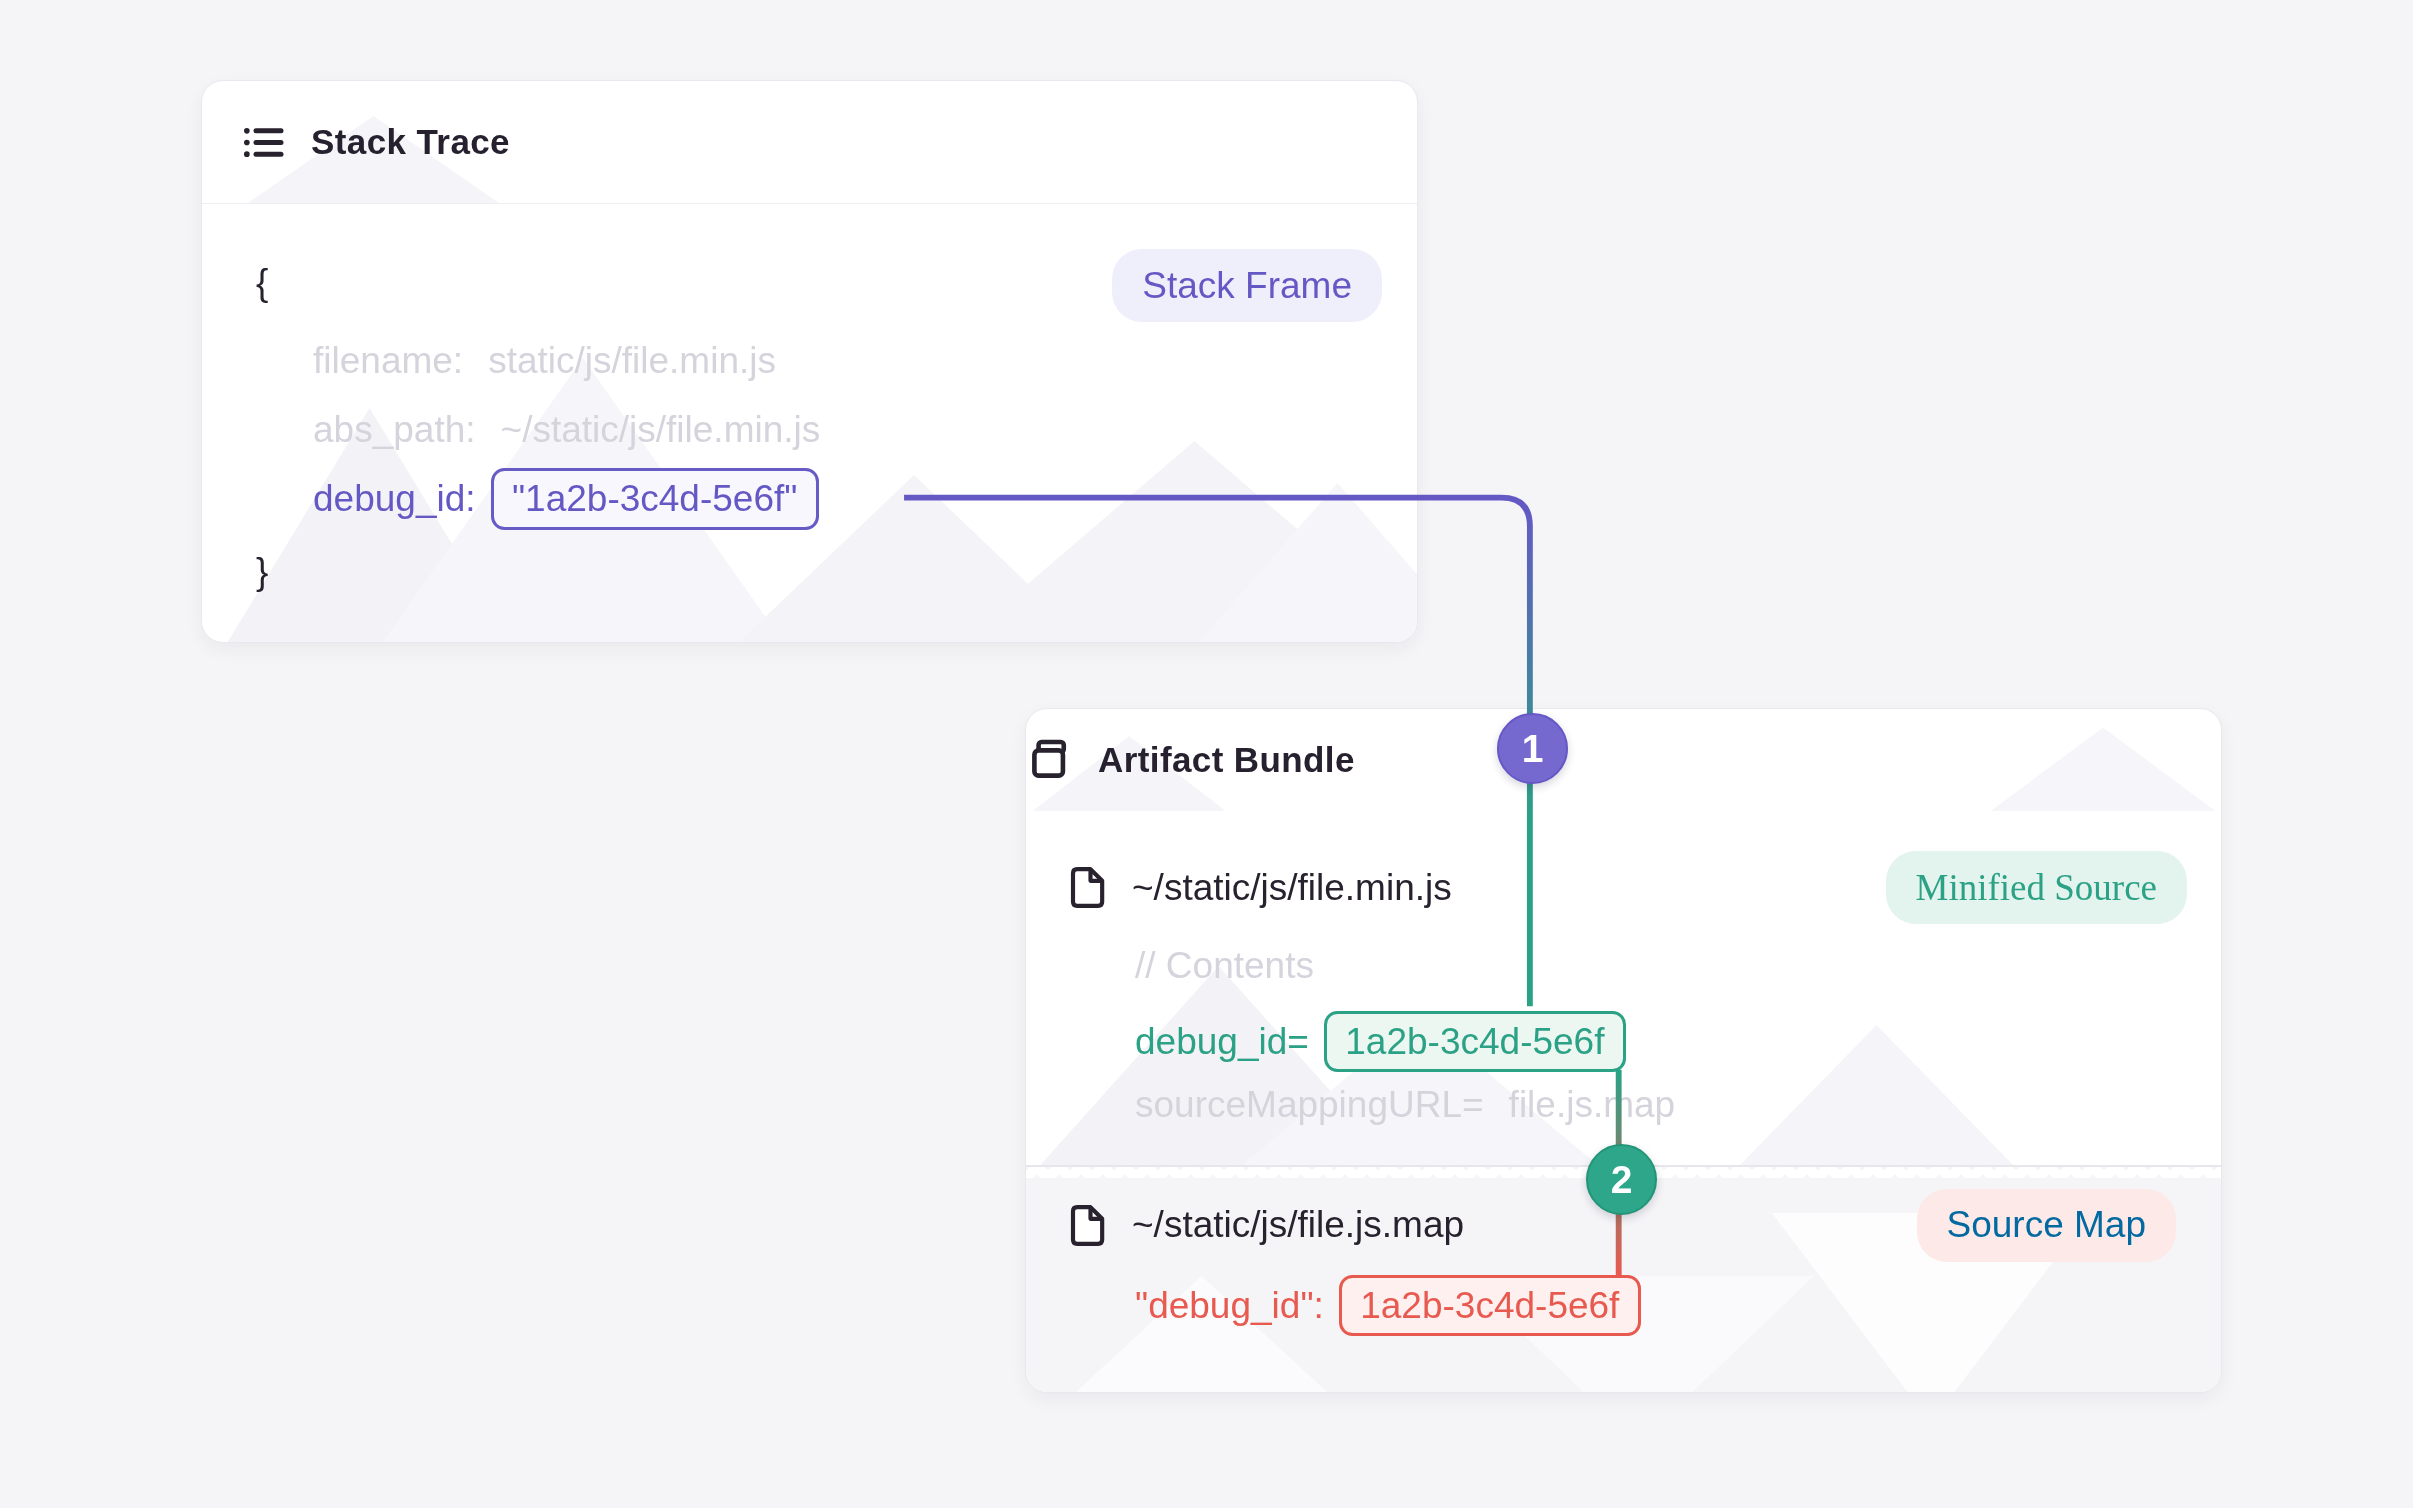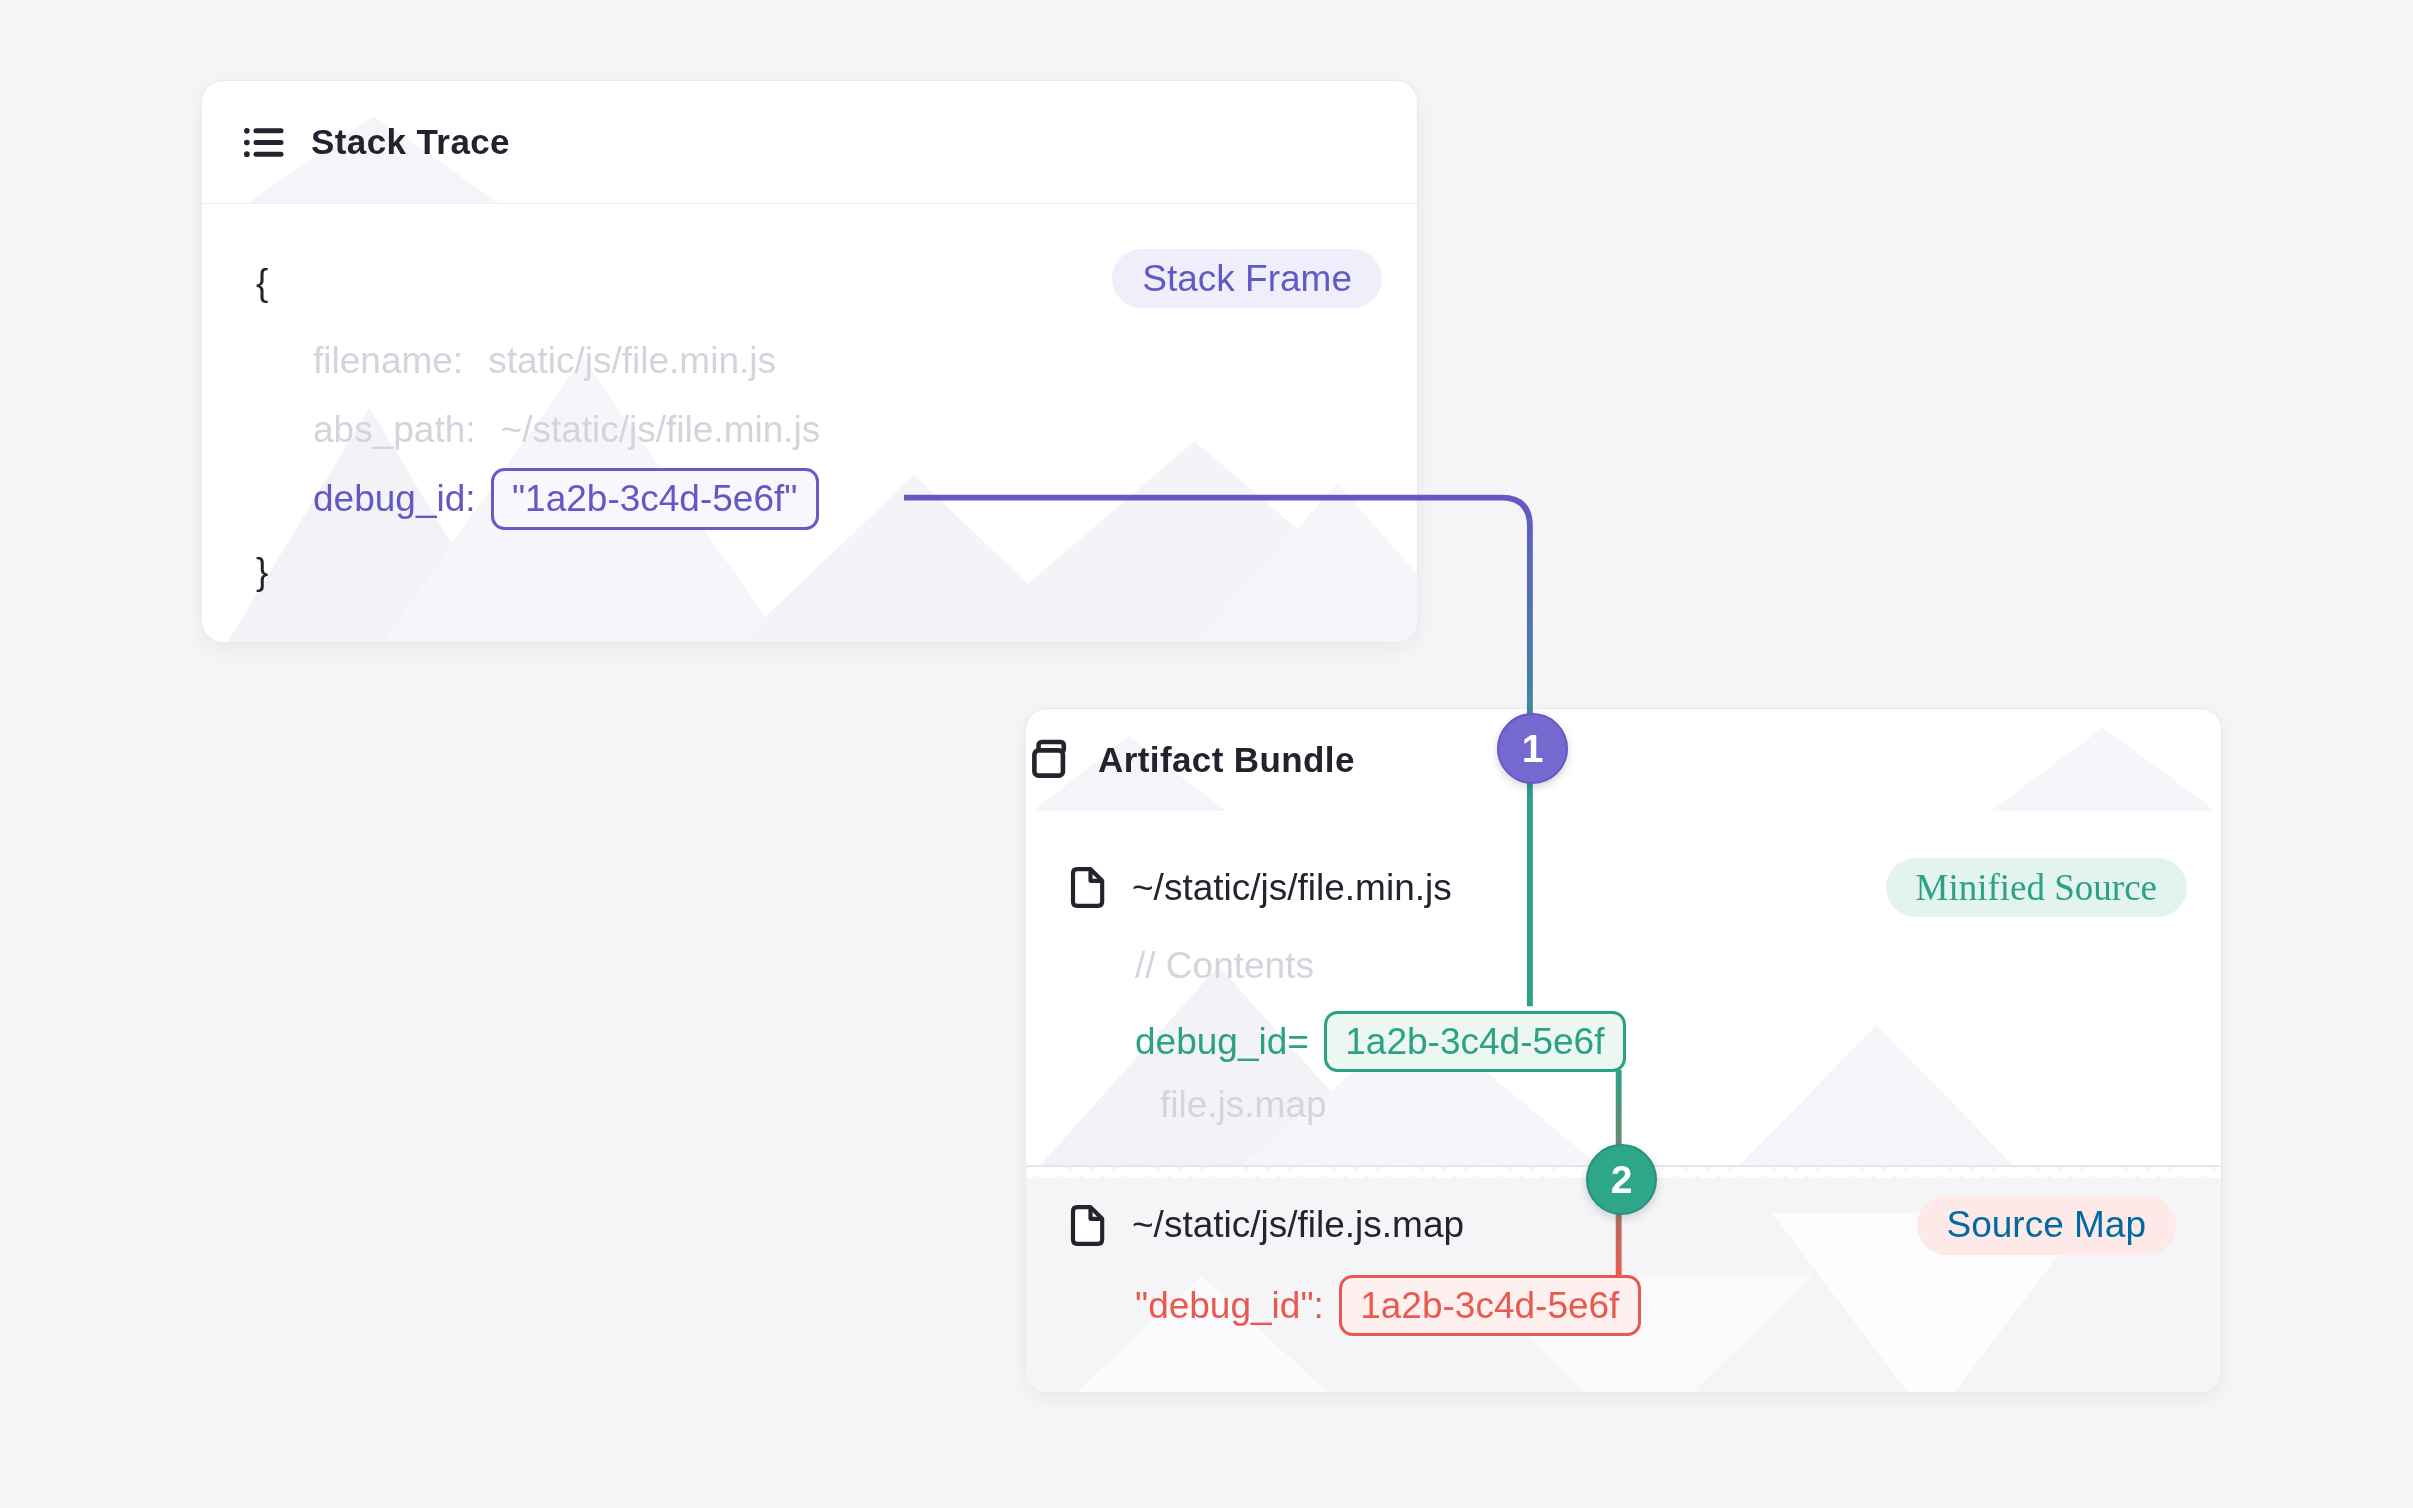--- a/index.html
+++ b/index.html
@@ -30,21 +30,21 @@
   .teal{color:#2ba185;}
   .red{color:#e85a50;}
   .valbox{
     display:inline-flex;align-items:center;margin-left:15px;
     border-radius:13.4px;font-size:37px;padding:6.7px 18.4px;white-space:nowrap;
   }
   .valbox.purple-box{border:3.4px solid #675cc6;background:#f7f7fd;color:#6459c4;}
   .valbox.green-box{border:3.4px solid #2ba185;background:#ecf7f2;color:#2ba185;}
   .valbox.red-box{border:3.4px solid #e85a50;background:#fdf0ee;color:#e85a50;}
   .pill{
-    position:absolute;display:flex;align-items:center;height:59px;padding:0 30px;
+    position:absolute;display:flex;align-items:center;height:73px;padding:0 30px;
     border-radius:30px;font-size:37px;white-space:nowrap;
   }
   .pill.lavender{background:#efeefb;color:#6459c4;}
   .pill.mint{background:#e3f3ed;color:#2ba185;font-family:Liberation Serif, serif;}
   .pill.pink{background:#fdeae8;color:#0369a1;}
   
   .card.bundle{left:1025px;top:708px;width:1195px;height:683px;}
   .bundle .card-header{height:102px;border-bottom:1.7px solid #eceaef;}
   .section{position:absolute;left:0;right:0;}
   .sec-min{top:102px;height:356px;background:#ffffff;}
@@ -162,20 +162,21 @@
     </div>
 
     <div class="line muted" style="left:109px;top:131px;height:47px;">// Contents</div>
 
     <div class="line" style="left:109px;top:196px;height:69px;">
       <span class="teal">debug_id=</span>
       <span class="valbox green-box">1a2b-3c4d-5e6f</span>
     </div>
 
     <div class="line" style="left:109px;top:270px;height:47px;">
+      <span class="muted">sourceMappingURL=</span>
       <span class="muted kv-gap">file.js.map</span>
     </div>
   </div>
 
   <div class="section sec-map">
     <div class="sec-rule"></div>
     <div class="torn"></div>
 
     <div class="tri down" style="left:746px;top:46px;width:318px;height:210px;background:#fdfdfe;"></div>
     <div class="tri down" style="left:436px;top:109px;width:352px;height:168px;background:#fafafc;"></div>

